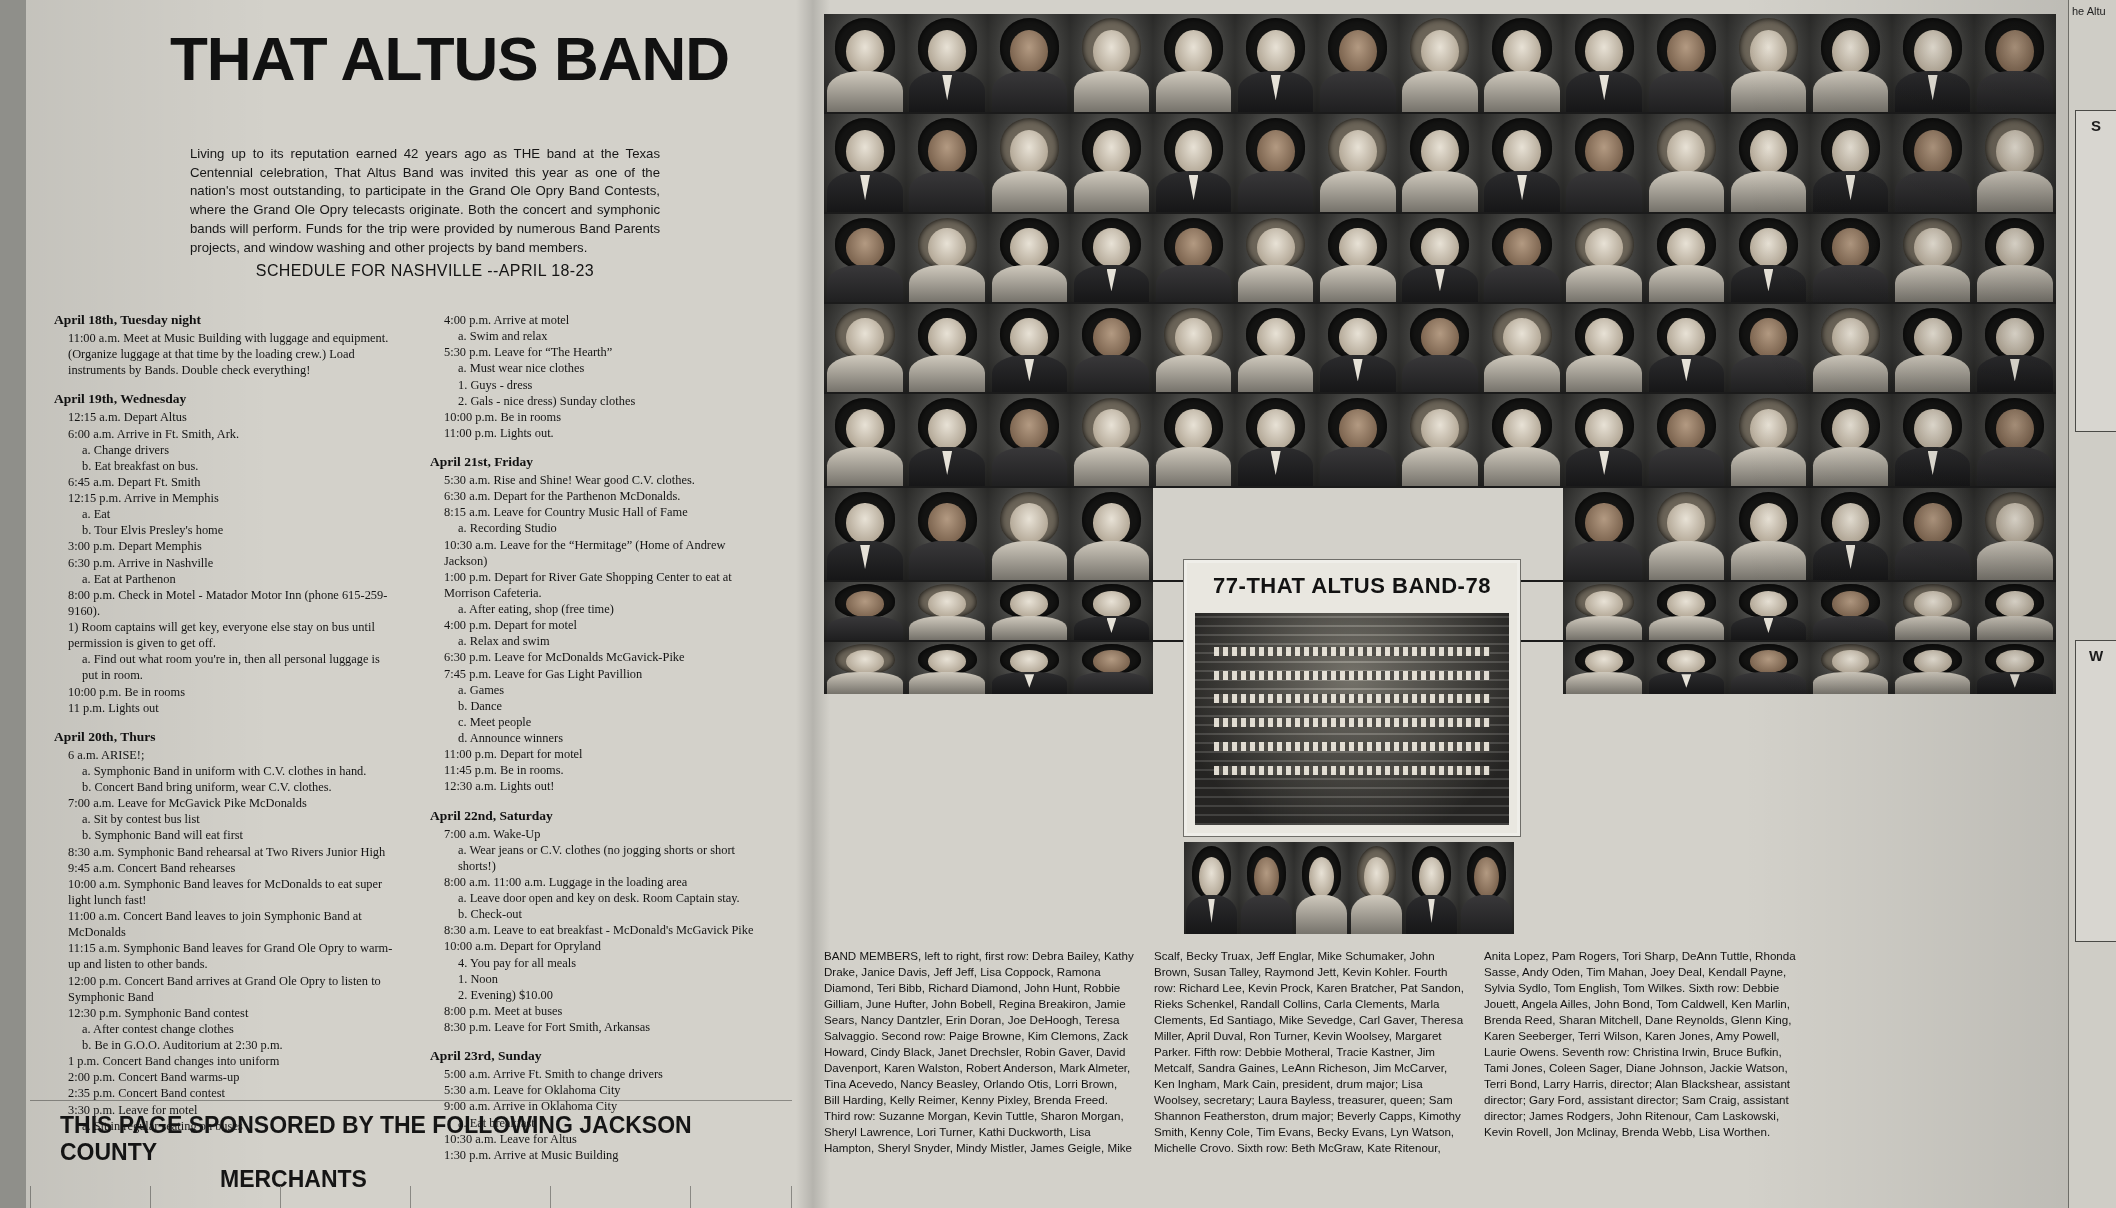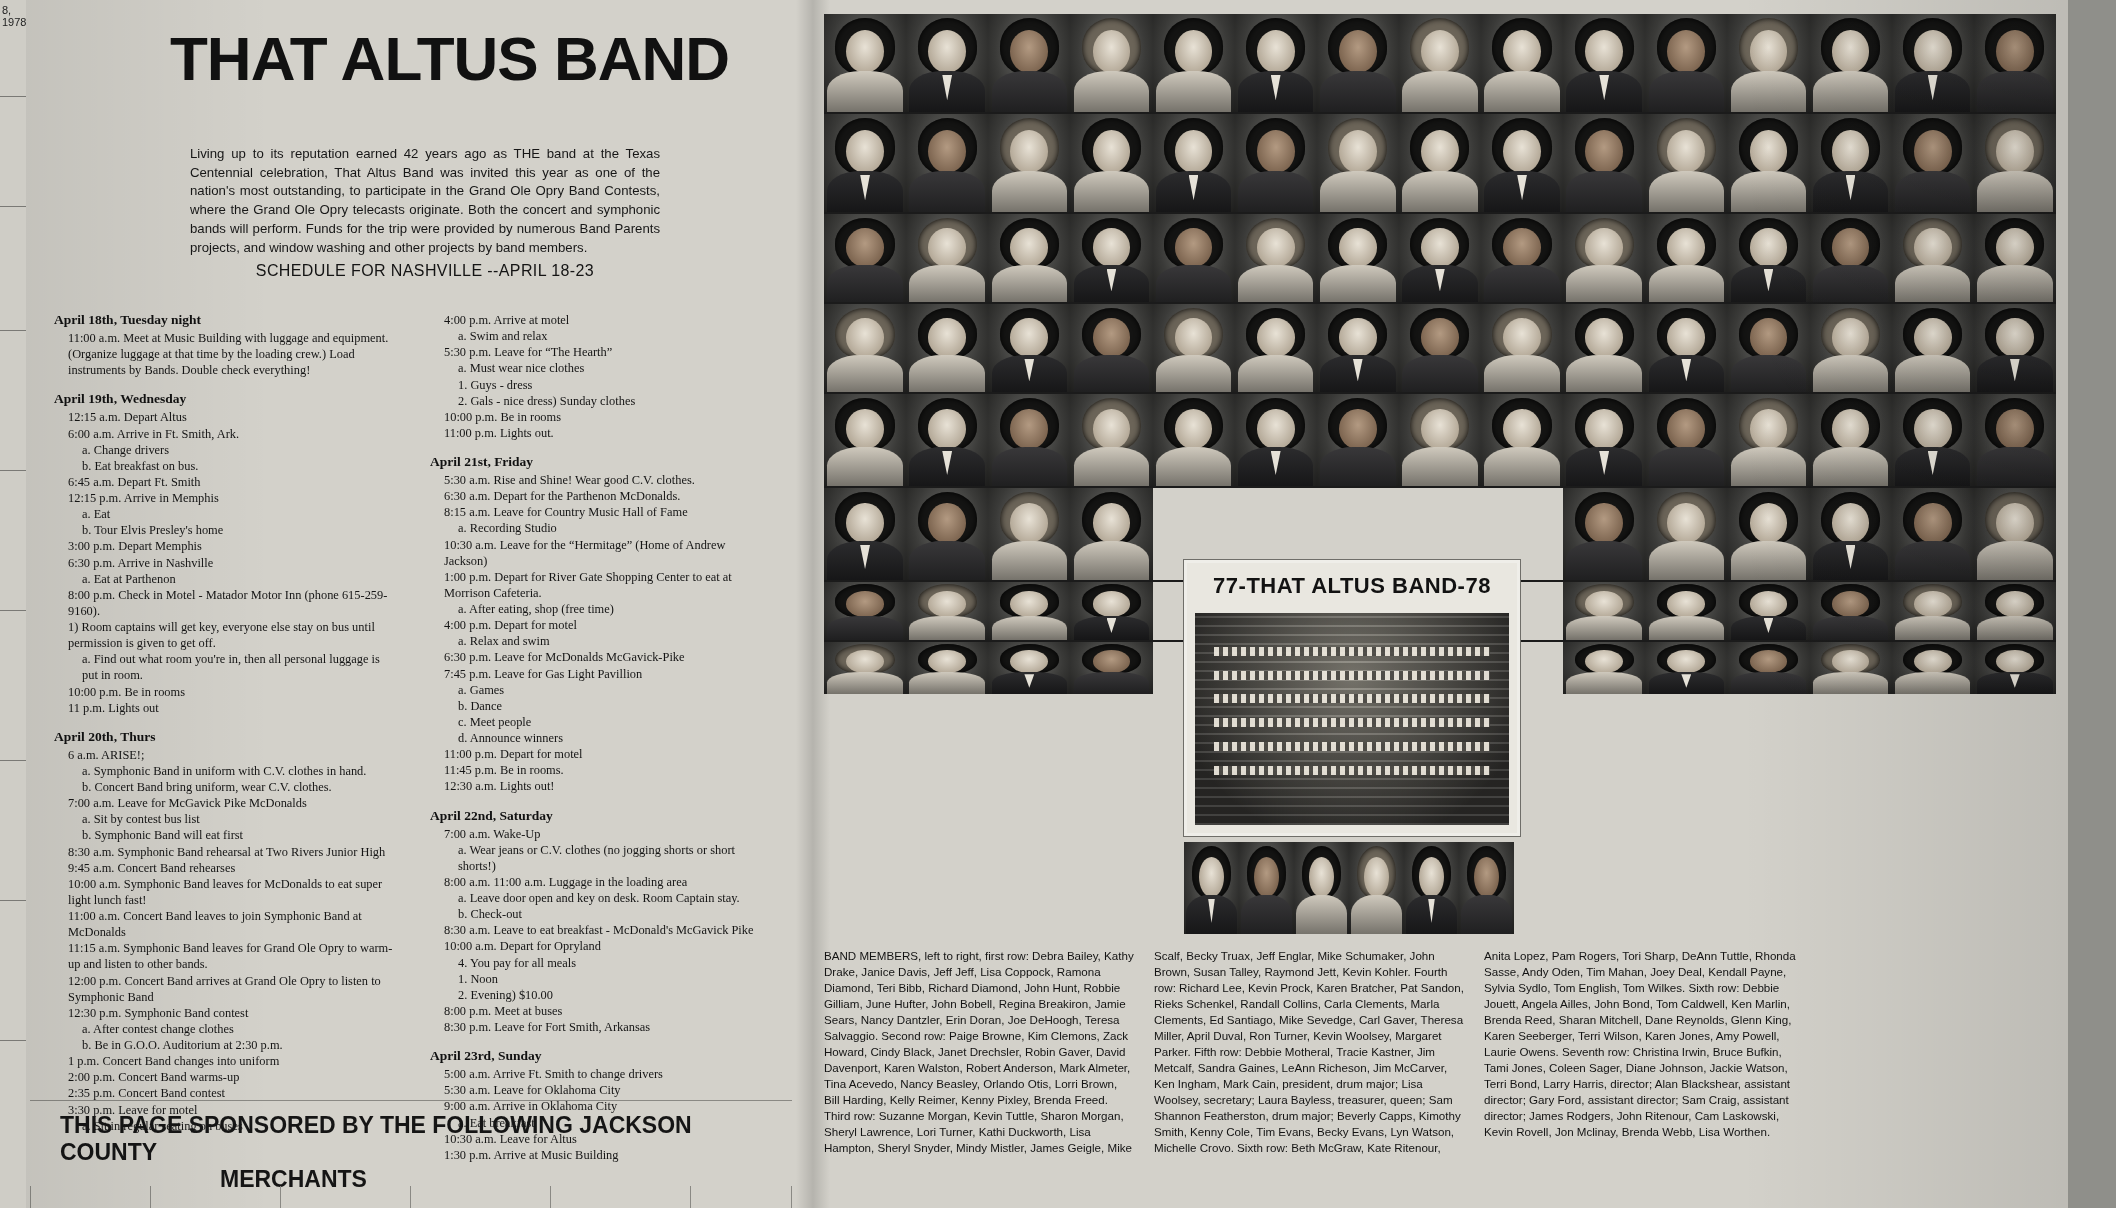--- a/index.html
+++ b/index.html
@@ -110,32 +110,30 @@
   .capcol{position:absolute;top:0;font-family:"Liberation Sans",sans-serif;font-size:11.6px;line-height:1.38;color:#131313;}
   .c1{left:0;width:310px;}
   .c2{left:330px;width:310px;}
   .c3{left:660px;width:320px;}
 </style>
 </head>
 <body>
 
 <div class="scan">
 
-  <div class="edge-left">
-    <div class="tag">8, 1978</div>
-    <div class="ruleh" style="top:96px"></div>
-    <div class="ruleh" style="top:206px"></div>
-    <div class="ruleh" style="top:330px"></div>
-    <div class="ruleh" style="top:470px"></div>
-    <div class="ruleh" style="top:610px"></div>
-    <div class="ruleh" style="top:760px"></div>
-    <div class="ruleh" style="top:900px"></div>
-    <div class="ruleh" style="top:1040px"></div>
+
+  <div class="edge-right">
+    <div class="tag">he Altu</div>
+    <div class="box" style="top:110px;height:320px">
+      <span>S</span>
+    </div>
+    <div class="box" style="top:640px;height:300px">
+      <span>W</span>
+    </div>
   </div>
-
 
   <div class="sheet">
     <div class="gutter"></div>
 
     <div class="left-col">
       <div class="headline">THAT ALTUS BAND</div>
       <div class="lede">Living up to its reputation earned 42 years ago as THE band at the Texas Centennial celebration, That Altus Band was invited this year as one of the nation's most outstanding, to participate in the Grand Ole Opry Band Contests,   where the Grand Ole Opry telecasts originate. Both the concert and symphonic bands will perform. Funds for the trip were provided by numerous Band Parents projects,  and window washing and other projects by band members.</div>
       <div class="sched-title">SCHEDULE FOR NASHVILLE --APRIL 18-23</div>
 
       <div class="cols">

